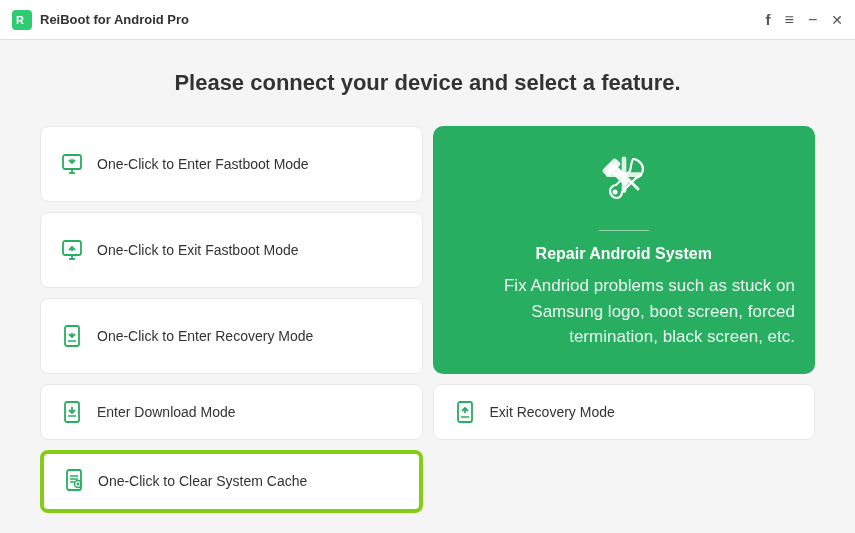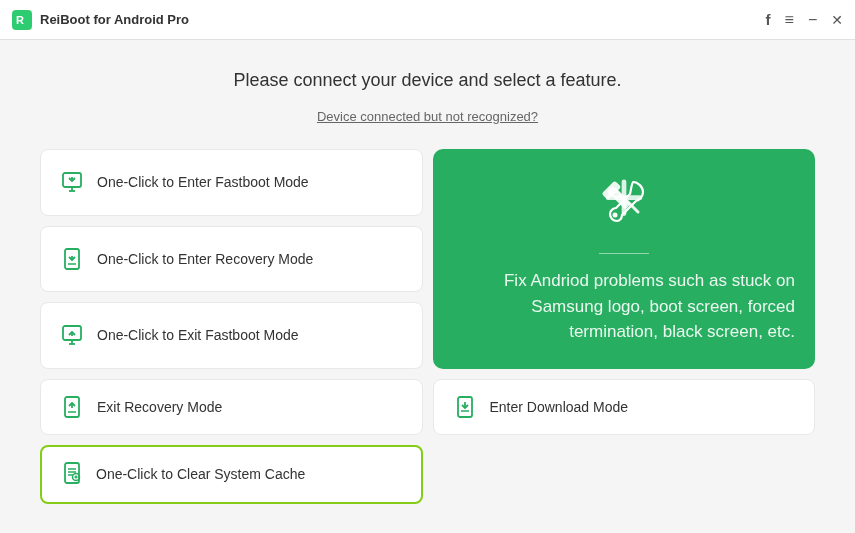--- a/index.html
+++ b/index.html
@@ -61,24 +61,24 @@
       padding: 30px 40px 30px 40px;
       display: flex;
       flex-direction: column;
     }
 
     .header-section {
       text-align: center;
       margin-bottom: 24px;
     }
     .header-title {
-      font-size: 18px;
-      font-weight: 400;
-      color: #333;
-      margin-bottom: 16px;
+      font-size: 22px;
+      font-weight: 700;
+      color: #333;
+      margin-bottom: 6px;
     }
     .header-link {
       font-size: 13px;
       color: #666;
       text-decoration: underline;
       cursor: pointer;
     }
 
     
     .features-grid {
@@ -151,21 +151,21 @@
     .feature-card-green .card-desc {
       font-size: 17px;
       color: rgba(255,255,255,0.9);
       text-align: right;
       line-height: 1.5;
     }
 
     
     .feature-btn-outlined {
       background: #ffffff;
-      border: 2px solid #84cc16;
+      border: 4px solid #84cc16;
       border-radius: 8px;
       padding: 14px 18px;
       display: flex;
       align-items: center;
       gap: 12px;
       cursor: pointer;
       font-size: 14px;
       color: #333;
     }
   </style>
@@ -184,21 +184,20 @@
     <span style="font-size:16px; color:#555;">≡</span>
     <span style="font-size:16px; color:#555;">−</span>
     <span style="font-size:14px; color:#555;">✕</span>
   </div>
 </div>
 
 <div class="main-content">
 
   <div class="header-section">
     <div class="header-title">Please connect your device and select a feature.</div>
-    <a class="header-link">Device connected but not recognized?</a>
   </div>
 
   <div class="features-grid">
 
     <div class="feature-btn">
       <div class="btn-icon">
         <svg width="24" height="24" viewBox="0 0 24 24" fill="none">
           <rect x="3" y="3" width="18" height="14" rx="2" stroke="#27ae60" stroke-width="1.8" fill="none"></rect>
           <line x1="9" y1="21" x2="15" y2="21" stroke="#27ae60" stroke-width="1.8"></line>
           <line x1="12" y1="17" x2="12" y2="21" stroke="#27ae60" stroke-width="1.8"></line>
@@ -229,70 +228,71 @@
         <svg width="58" height="58" viewBox="0 0 58 58" fill="none" style="position:absolute;">
 
           <path d="M38 8 C43 8 48 13 48 18 C48 22 45 26 41 27 L27 41 C27 44 25 47 22 47 C18 47 15 44 15 40 C15 37 18 34 21 34 L35 20 C36 16 37 8 38 8Z" fill="none" stroke="white" stroke-width="2.2" stroke-linejoin="round"></path>
           <circle cx="20" cy="41" r="2.5" fill="white"></circle>
 
           <line x1="20" y1="15" x2="43" y2="38" stroke="white" stroke-width="3" stroke-linecap="round" opacity="0.9"></line>
           <line x1="15" y1="20" x2="19" y2="16" stroke="white" stroke-width="3.5" stroke-linecap="round" opacity="0.9"></line>
         </svg>
       </div>
       <div class="card-divider"></div>
+      <div class="card-title">Repair Android System</div>
       <div class="card-desc">Fix Andriod problems such as stuck on Samsung logo, boot screen, forced termination, black screen, etc.</div>
-    </div>
-
-    <div class="feature-btn">
-      <div class="btn-icon">
-        <svg width="24" height="24" viewBox="0 0 24 24" fill="none">
-          <rect x="5" y="2" width="14" height="20" rx="2" stroke="#27ae60" stroke-width="1.8" fill="none"></rect>
-          <polyline points="9,10 12,13 15,10" stroke="#27ae60" stroke-width="1.8" fill="none"></polyline>
-          <line x1="12" y1="9" x2="12" y2="13" stroke="#27ae60" stroke-width="1.8"></line>
-          <line x1="8" y1="17" x2="16" y2="17" stroke="#27ae60" stroke-width="1.5"></line>
-        </svg>
-      </div>
-      <span class="btn-label">One-Click to Enter Recovery Mode</span>
     </div>
 
     <div class="feature-btn">
       <div class="btn-icon">
         <svg width="24" height="24" viewBox="0 0 24 24" fill="none">
           <rect x="3" y="3" width="18" height="14" rx="2" stroke="#27ae60" stroke-width="1.8" fill="none"></rect>
           <line x1="9" y1="21" x2="15" y2="21" stroke="#27ae60" stroke-width="1.8"></line>
           <line x1="12" y1="17" x2="12" y2="21" stroke="#27ae60" stroke-width="1.8"></line>
           <polyline points="9,12 12,9 15,12" stroke="#27ae60" stroke-width="1.8" fill="none"></polyline>
           <line x1="12" y1="9" x2="12" y2="13" stroke="#27ae60" stroke-width="1.8"></line>
         </svg>
       </div>
       <span class="btn-label">One-Click to Exit Fastboot Mode</span>
     </div>
 
     <div class="feature-btn">
       <div class="btn-icon">
         <svg width="24" height="24" viewBox="0 0 24 24" fill="none">
           <rect x="5" y="2" width="14" height="20" rx="2" stroke="#27ae60" stroke-width="1.8" fill="none"></rect>
-          <polyline points="9,11 12,8 15,11" stroke="#27ae60" stroke-width="1.8" fill="none"></polyline>
-          <line x1="12" y1="8" x2="12" y2="13" stroke="#27ae60" stroke-width="1.8"></line>
+          <polyline points="9,10 12,13 15,10" stroke="#27ae60" stroke-width="1.8" fill="none"></polyline>
+          <line x1="12" y1="9" x2="12" y2="13" stroke="#27ae60" stroke-width="1.8"></line>
           <line x1="8" y1="17" x2="16" y2="17" stroke="#27ae60" stroke-width="1.5"></line>
         </svg>
       </div>
-      <span class="btn-label">Exit Recovery Mode</span>
+      <span class="btn-label">One-Click to Enter Recovery Mode</span>
     </div>
 
     <div class="feature-btn">
       <div class="btn-icon">
         <svg width="24" height="24" viewBox="0 0 24 24" fill="none">
           <rect x="5" y="2" width="14" height="20" rx="2" stroke="#27ae60" stroke-width="1.8" fill="none"></rect>
           <polyline points="9,10 12,13 15,10" stroke="#27ae60" stroke-width="1.8" fill="none"></polyline>
           <line x1="12" y1="7" x2="12" y2="13" stroke="#27ae60" stroke-width="1.8"></line>
           <line x1="8" y1="16" x2="16" y2="16" stroke="#27ae60" stroke-width="1.5"></line>
         </svg>
       </div>
       <span class="btn-label">Enter Download Mode</span>
+    </div>
+
+    <div class="feature-btn">
+      <div class="btn-icon">
+        <svg width="24" height="24" viewBox="0 0 24 24" fill="none">
+          <rect x="5" y="2" width="14" height="20" rx="2" stroke="#27ae60" stroke-width="1.8" fill="none"></rect>
+          <polyline points="9,11 12,8 15,11" stroke="#27ae60" stroke-width="1.8" fill="none"></polyline>
+          <line x1="12" y1="8" x2="12" y2="13" stroke="#27ae60" stroke-width="1.8"></line>
+          <line x1="8" y1="17" x2="16" y2="17" stroke="#27ae60" stroke-width="1.5"></line>
+        </svg>
+      </div>
+      <span class="btn-label">Exit Recovery Mode</span>
     </div>
 
 
     <div class="feature-btn-outlined">
       <div class="btn-icon">
         <svg width="24" height="24" viewBox="0 0 24 24" fill="none">
           <rect x="5" y="2" width="14" height="20" rx="2" stroke="#27ae60" stroke-width="1.8" fill="none"></rect>
           <line x1="8" y1="8" x2="16" y2="8" stroke="#27ae60" stroke-width="1.5"></line>
           <line x1="8" y1="11" x2="16" y2="11" stroke="#27ae60" stroke-width="1.5"></line>
           <line x1="8" y1="14" x2="13" y2="14" stroke="#27ae60" stroke-width="1.5"></line>

